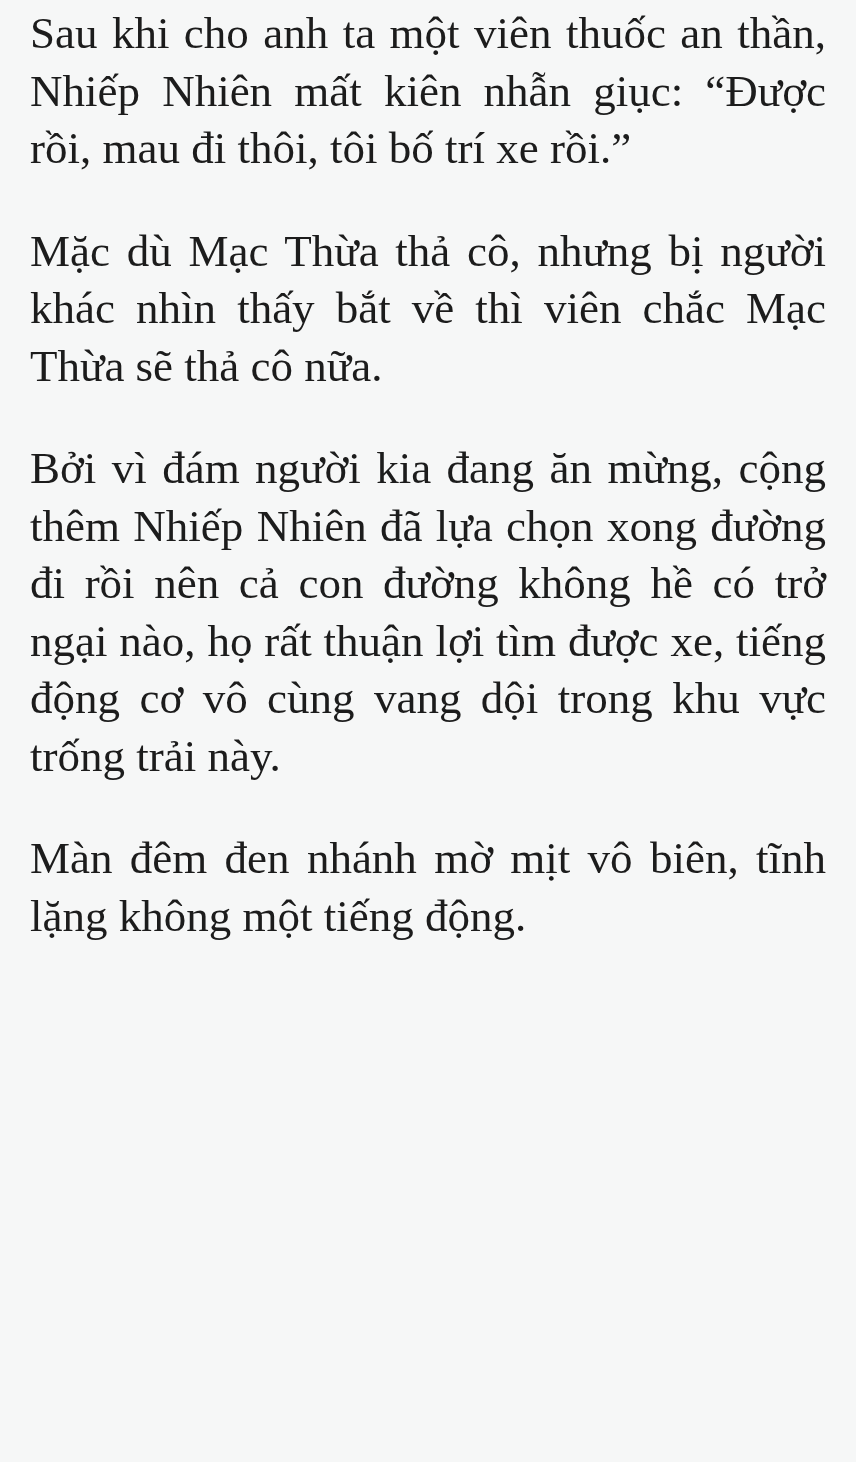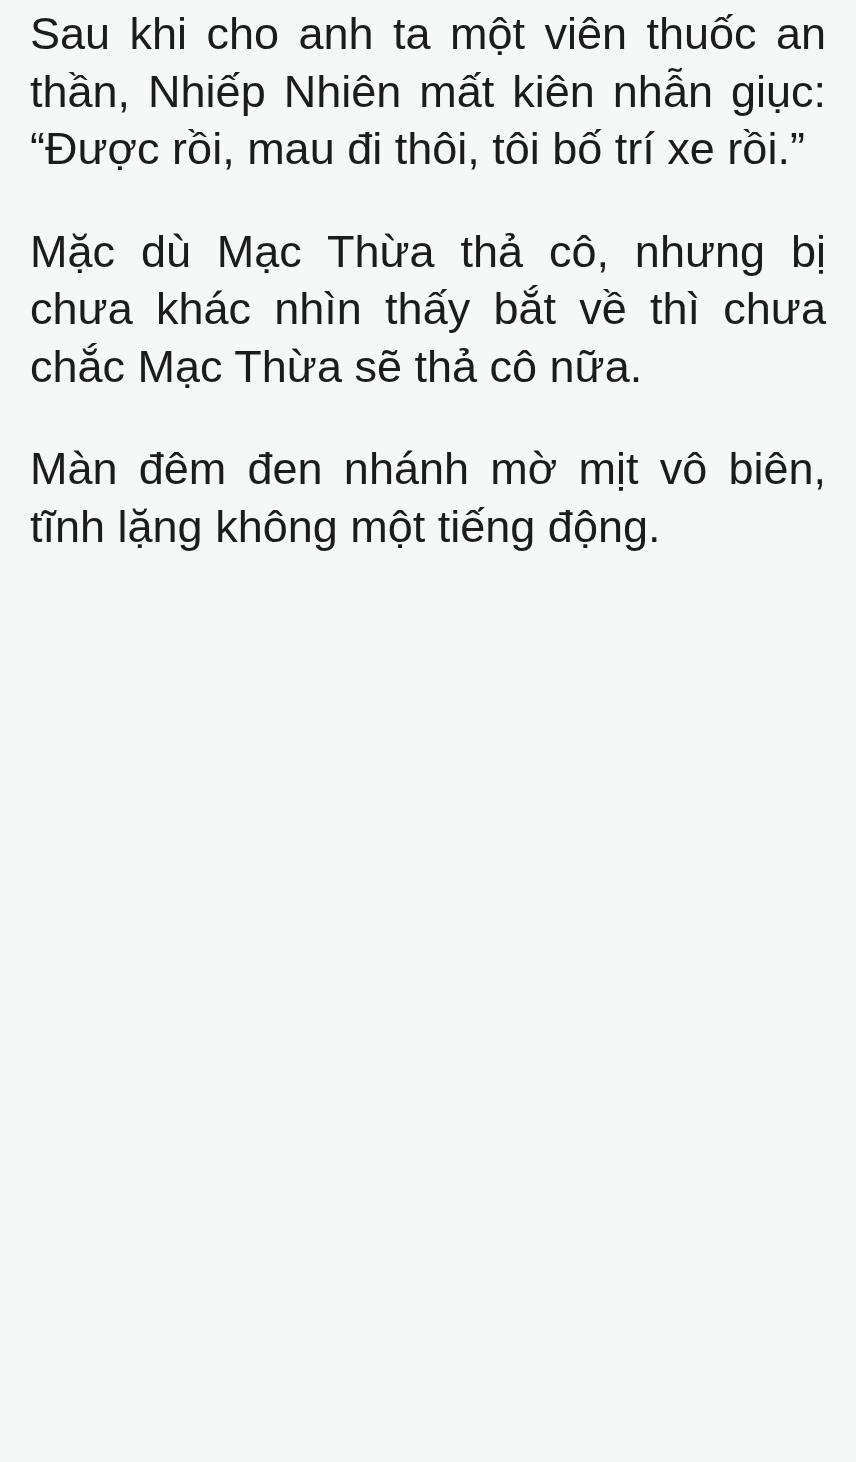--- a/index.html
+++ b/index.html
@@ -11,34 +11,35 @@
     height: 1462px;
     overflow: hidden;
     background: #f6f7f7;
     color: #1c1c1c;
   }
   .reader-page {
     box-sizing: border-box;
     width: 856px;
     height: 1462px;
     padding: 5px 30px 0 30px;
-    font-family: Liberation Sans, sans-serif;
+    font-family: Liberation Serif, serif;
     font-size: 45px;
     line-height: 57.5px;
     text-align: justify;
     text-justify: inter-word;
   }
   .reader-page p {
     margin: 0 0 45px 0;
     padding: 0;
   }
   .reader-page p:last-child {
     margin-bottom: 0;
   }
 </style>
 </head>
 <body style="background: rgb(246, 247, 247); color: rgb(28, 28, 28);">
 
 <main class="reader-page">
   <p>Sau khi cho anh ta một viên thuốc an thần, Nhiếp Nhiên mất kiên nhẫn giục: “Được rồi, mau đi thôi, tôi bố trí xe rồi.”</p>
-  <p>Mặc dù Mạc Thừa thả cô, nhưng bị chưa khác nhìn thấy bắt về thì chưa chắc Mạc Thừa sẽ thả cô nữa.</p>
+  <p>Mặc dù Mạc Thừa thả cô, nhưng bị người khác nhìn thấy bắt về thì viên chắc Mạc Thừa sẽ thả cô nữa.</p>
+  <p>Bởi vì đám người kia đang ăn mừng, cộng thêm Nhiếp Nhiên đã lựa chọn xong đường đi rồi nên cả con đường không hề có trở ngại nào, họ rất thuận lợi tìm được xe, tiếng động cơ vô cùng vang dội trong khu vực trống trải này.</p>
   <p>Màn đêm đen nhánh mờ mịt vô biên, tĩnh lặng không một tiếng động.</p>
 </main>
 
 </body></html>

